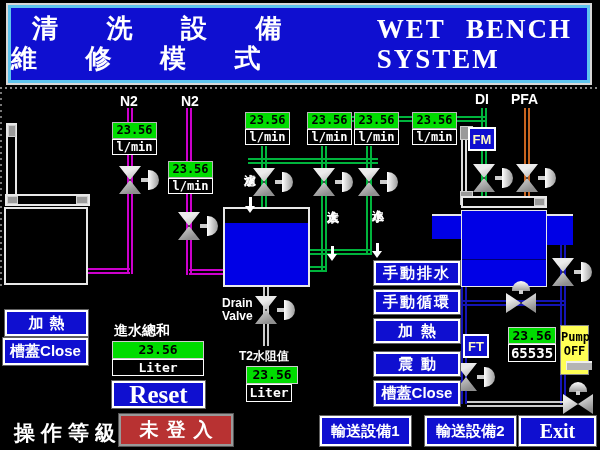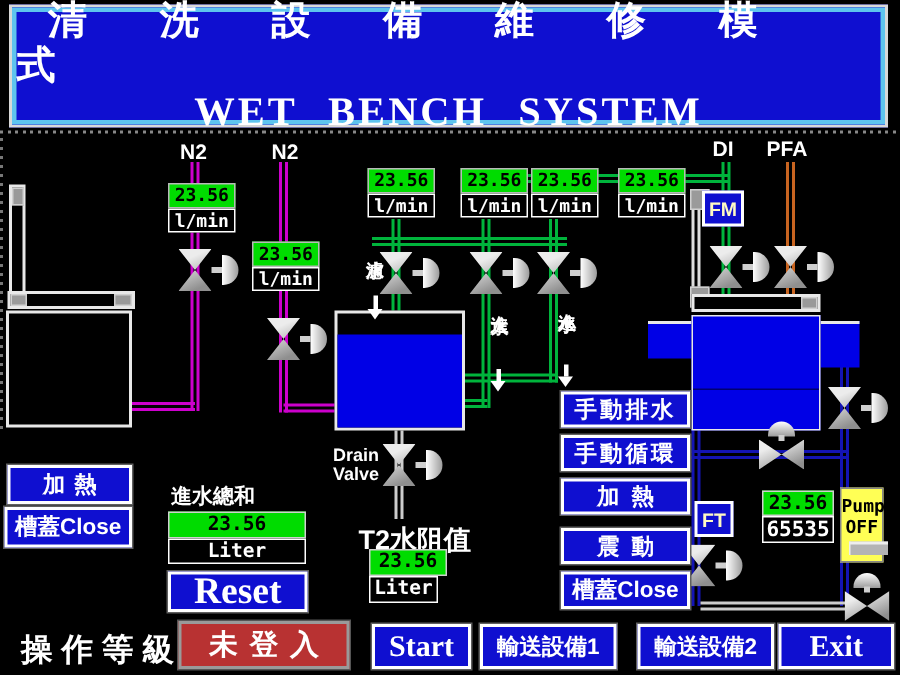--- a/index.html
+++ b/index.html
@@ -3,21 +3,21 @@
 <meta charset="utf-8">
 <style>
   html,body{margin:0;padding:0;background:#000;}
   #screen{position:relative;width:600px;height:450px;background:#000;overflow:hidden;
           font-family:"Liberation Sans",sans-serif;}
 
   
   .titlebar{position:absolute;left:6px;top:3px;width:582px;height:78px;
             border:2px solid #d8d8d8;background:#0f0fd0;}
   .titlebar .inner{position:absolute;inset:0;border:3px solid #5ec4ee;background:#0f0fd0;
-                   display:flex;flex-direction:column;align-items:center;justify-content:center;}
+                   display:flex;flex-direction:row;align-items:center;justify-content:center;}
   .title-cn{color:#fff;font-family:"Liberation Serif",serif;font-weight:bold;
             font-size:26px;letter-spacing:21px;text-indent:21px;line-height:30px;}
   .title-en{color:#fff;font-family:"Liberation Serif",serif;font-weight:bold;
             font-size:27px;letter-spacing:2px;word-spacing:12px;line-height:30px;}
   .dotline-h{position:absolute;left:0;top:87px;width:600px;height:2px;
              background:repeating-linear-gradient(90deg,#888 0 2px,transparent 2px 5px);}
   .dotline-v{position:absolute;left:0;top:92px;width:2px;height:196px;
              background:repeating-linear-gradient(180deg,#777 0 2px,transparent 2px 6px);}
 
   
@@ -252,21 +252,21 @@
   </div>
 
   <div class="bluebox" style="left:468px;top:127px;width:28px;height:24px;font-size:13px">FM</div>
   <div class="bluebox" style="left:463px;top:334px;width:26px;height:24px;font-size:13px">FT</div>
 
   <div class="lbl" style="left:114px;top:322px;font-size:14px">進水總和</div>
   <div class="valbox" style="left:112px;top:341px;width:92px;height:18px;background:#00dc00;color:#000;border:1px solid #cfcfcf;font-size:13px;line-height:16px">23.56</div>
   <div class="valbox" style="left:112px;top:359px;width:92px;height:17px;background:#000;color:#fff;border:1px solid #fff;font-size:13px;line-height:15px">Liter</div>
   <div class="btn en" style="left:112px;top:381px;width:93px;height:27px;font-size:25px">Reset</div>
 
-  <div class="lbl" style="left:239px;top:348px;font-size:18px">T2水阻值</div>
+  <div class="lbl" style="left:239px;top:348px;font-size:12px">T2水阻值</div>
   <div class="valbox" style="left:246px;top:366px;width:52px;height:18px;background:#00dc00;color:#000;border:1px solid #cfcfcf;font-size:13px;line-height:16px">23.56</div>
   <div class="valbox" style="left:246px;top:384px;width:46px;height:18px;background:#000;color:#fff;border:1px solid #fff;font-size:13px;line-height:16px">Liter</div>
 
   <div class="valbox" style="left:508px;top:327px;width:48px;height:17px;background:#00dc00;color:#000;border:1px solid #cfcfcf;font-size:13px;line-height:15px">23.56</div>
   <div class="valbox" style="left:508px;top:344px;width:48px;height:18px;background:#000;color:#fff;border:1px solid #fff;font-size:14px;line-height:16px">65535</div>
 
   <div class="pump">
     <div>Pump</div>
     <div>OFF</div>
     <div class="pbtn"></div>
@@ -276,18 +276,17 @@
   <div class="btn cn" style="left:3px;top:338px;width:85px;height:27px;letter-spacing:0">槽蓋Close</div>
 
   <div class="btn cn" style="left:374px;top:290px;width:86px;height:24px">手動循環</div>
   <div class="btn cn" style="left:374px;top:261px;width:86px;height:24px">手動排水</div>
   <div class="btn cn" style="left:374px;top:319px;width:86px;height:24px;letter-spacing:8px;text-indent:8px">加熱</div>
   <div class="btn cn" style="left:374px;top:352px;width:86px;height:24px;letter-spacing:8px;text-indent:8px">震動</div>
   <div class="btn cn" style="left:374px;top:381px;width:86px;height:25px;letter-spacing:0">槽蓋Close</div>
 
   <div class="lbl" style="left:14px;top:419px;font-size:21px;letter-spacing:6px;font-family:'Liberation Serif',serif">操作等級</div>
   <div class="login">未登入</div>
-  <div class="btn en" style="left:248px;top:416px;width:66px;height:30px">Start</div>
   <div class="btn cn" style="left:320px;top:416px;width:91px;height:30px;letter-spacing:0">輸送設備1</div>
   <div class="btn cn" style="left:425px;top:416px;width:91px;height:30px;letter-spacing:0">輸送設備2</div>
   <div class="btn en" style="left:519px;top:416px;width:77px;height:30px">Exit</div>
 
 </div>
 
 </body></html>

